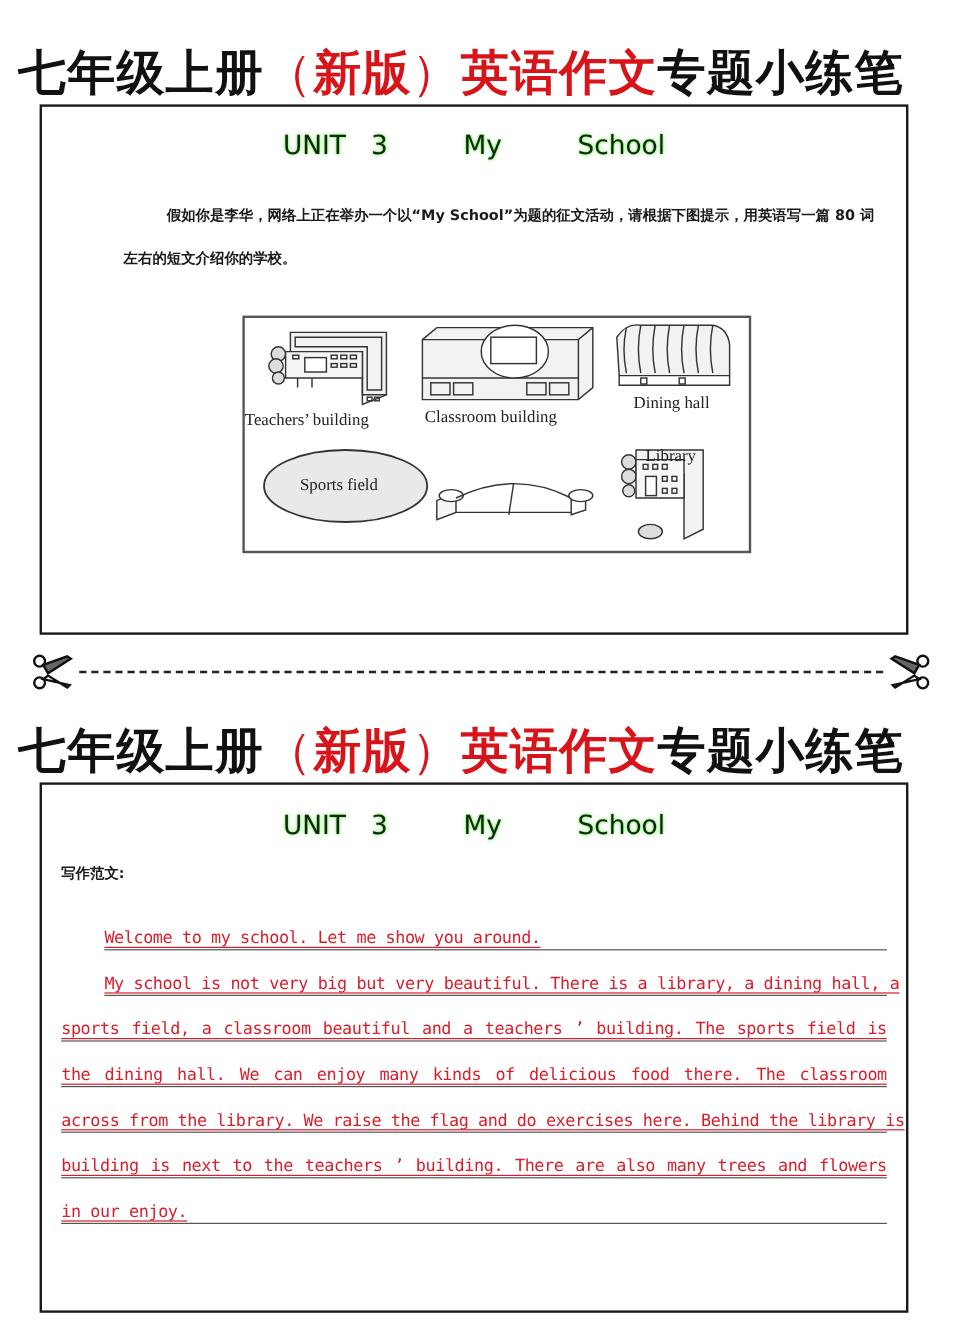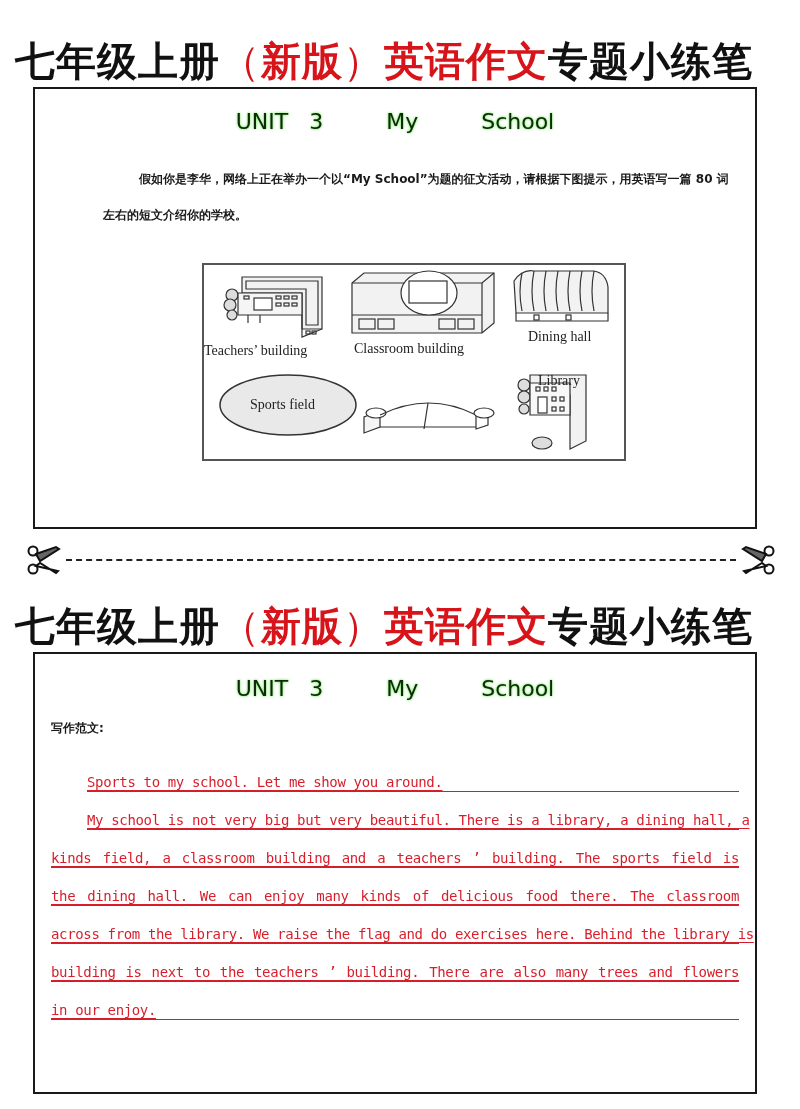--- a/index.html
+++ b/index.html
@@ -166,27 +166,27 @@
 
 <div class="banner banner2">
   <span class="blk">七年级上册</span><span class="paren">（</span><span class="red">新版</span><span class="paren">）</span><span class="red">英语作文</span><span class="blk">专题小练笔</span>
 </div>
 
 <div class="card card2">
   <div class="unit-title">UNIT 3   My   School</div>
   <div class="essay-label">写作范文:</div>
   <div class="essay">
     <div class="line indent">
-        <span>Sports to my school. Let me show you around.</span>
+        <span>Welcome to my school. Let me show you around.</span>
       </div>
     <div class="line indent justify">
         <span>My school is not very big but very beautiful. There is a library, a dining hall, a</span>
       </div>
     <div class="line justify">
-        <span>kinds field, a classroom building and a teachers  ’   building. The sports field is</span>
+        <span>sports field, a classroom beautiful and a teachers  ’   building. The sports field is</span>
       </div>
     <div class="line justify">
         <span>the dining hall. We can enjoy many kinds of delicious food there. The classroom</span>
       </div>
     <div class="line justify">
         <span>across from the library. We raise the flag and do exercises here. Behind the library is</span>
       </div>
     <div class="line justify">
         <span>building is next to the teachers  ’   building. There are also many trees and flowers</span>
       </div>

